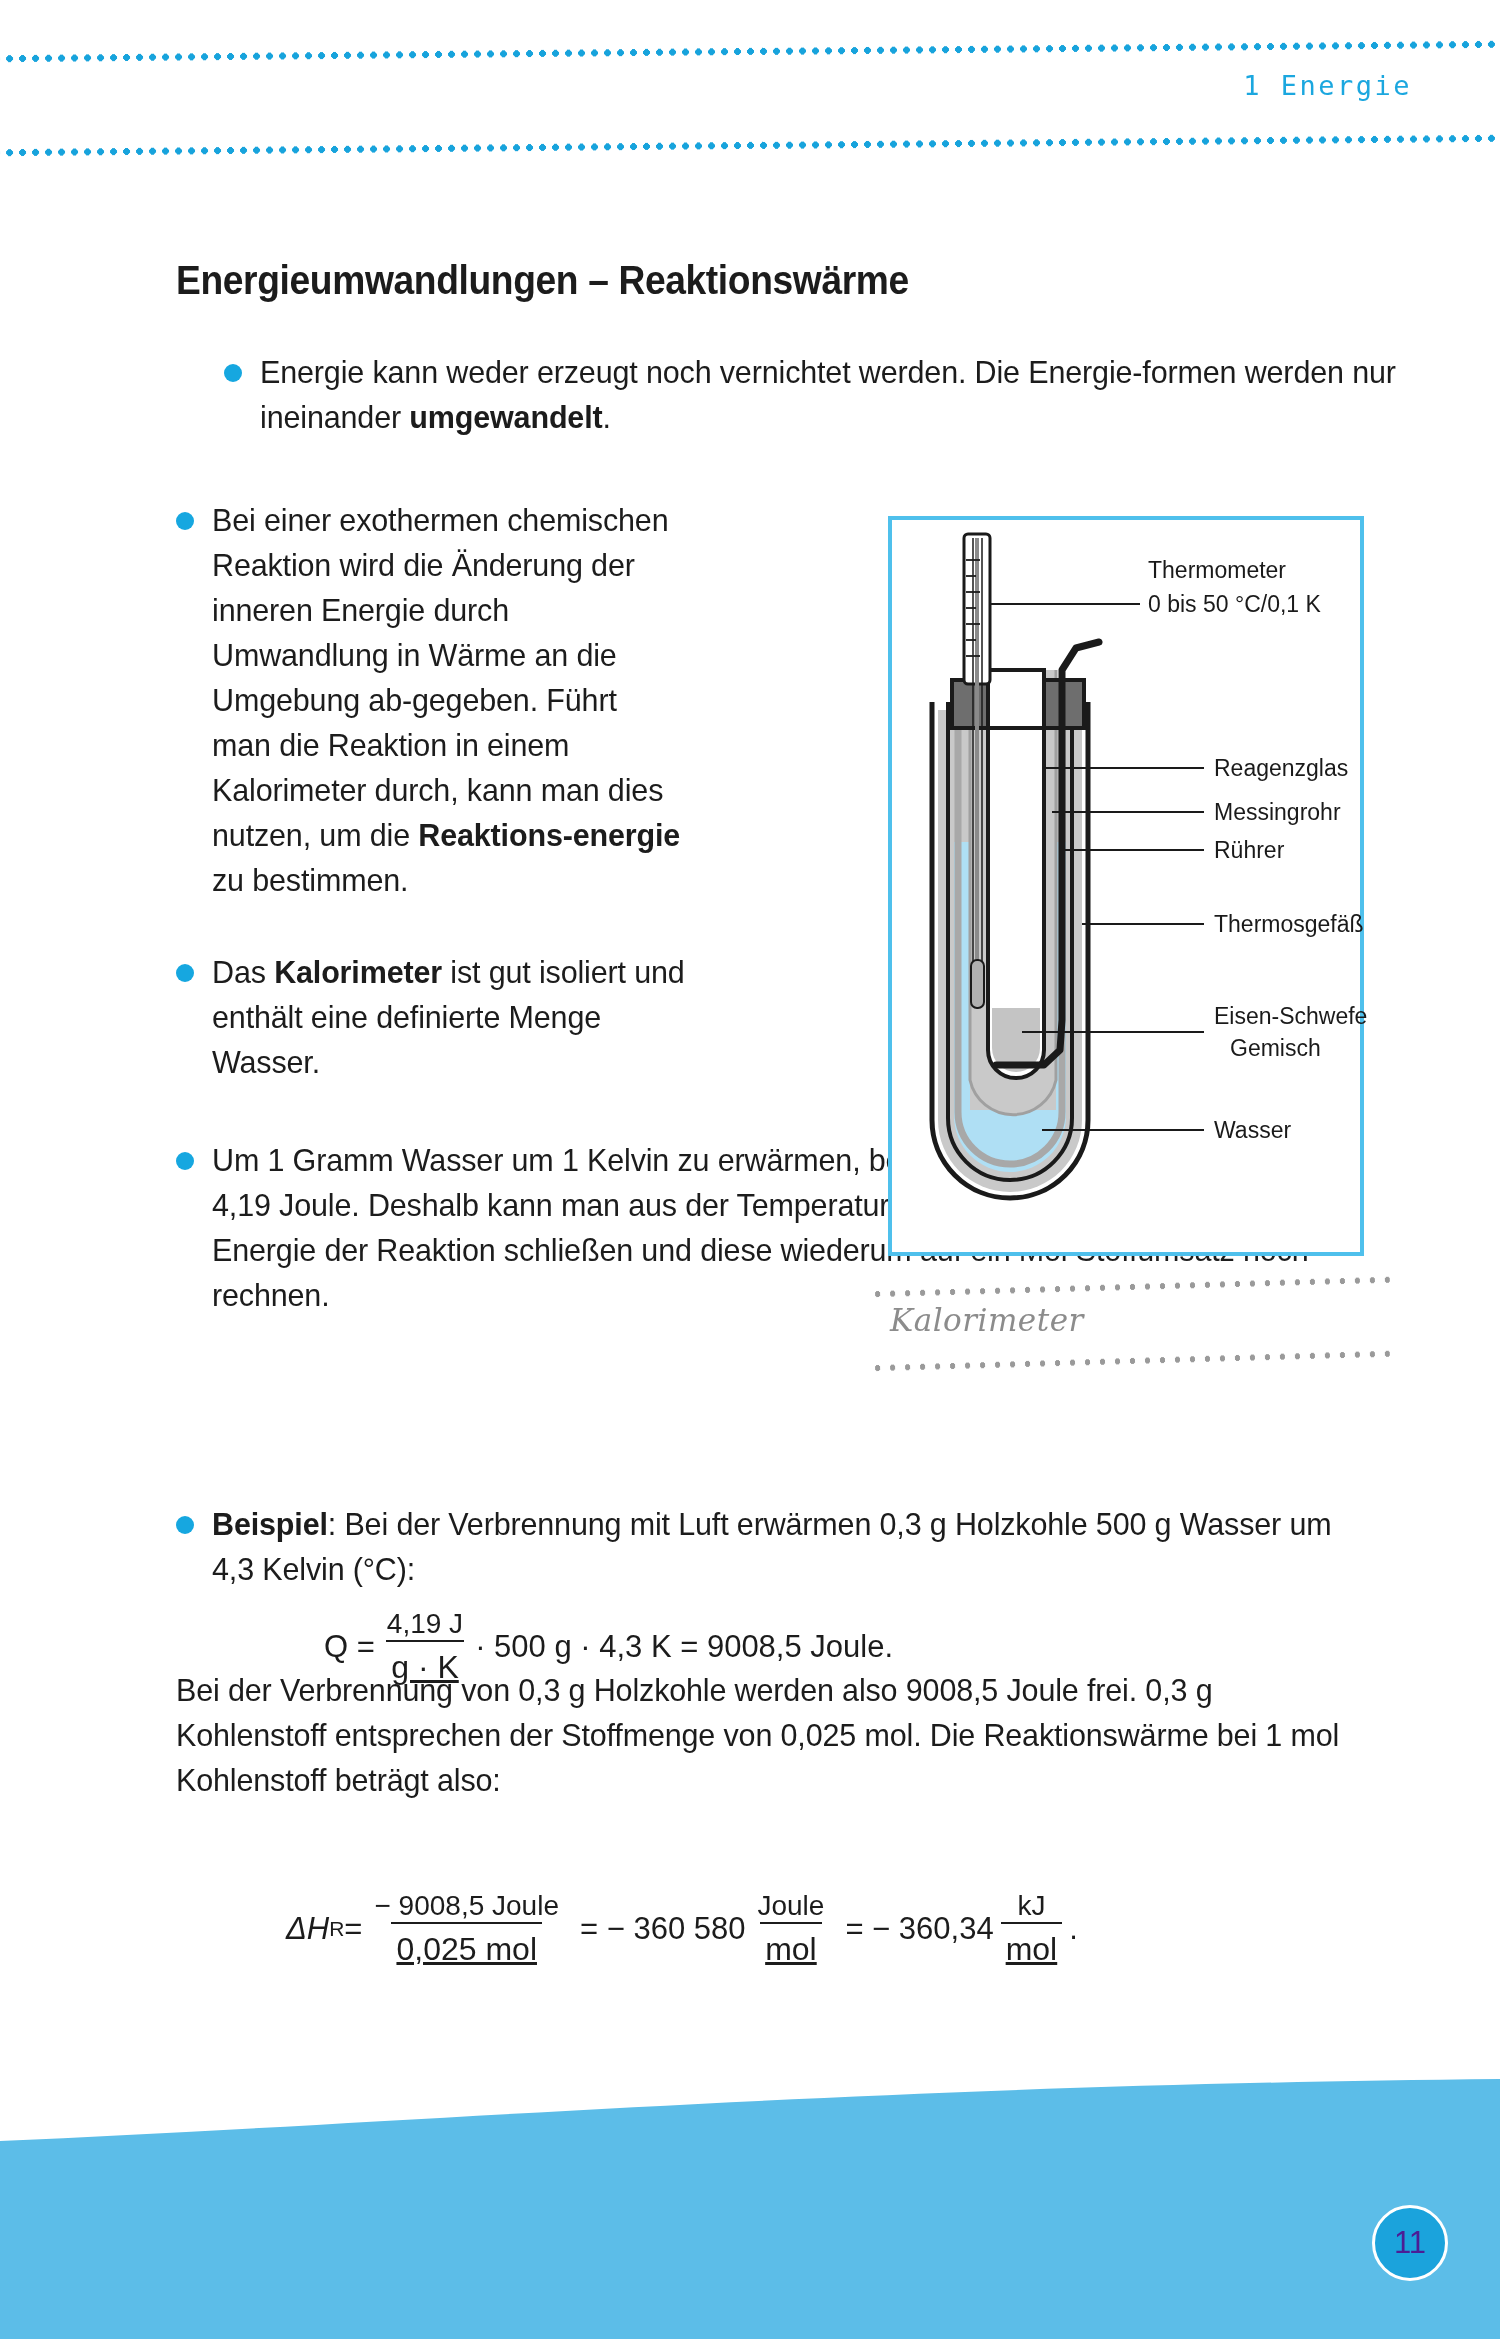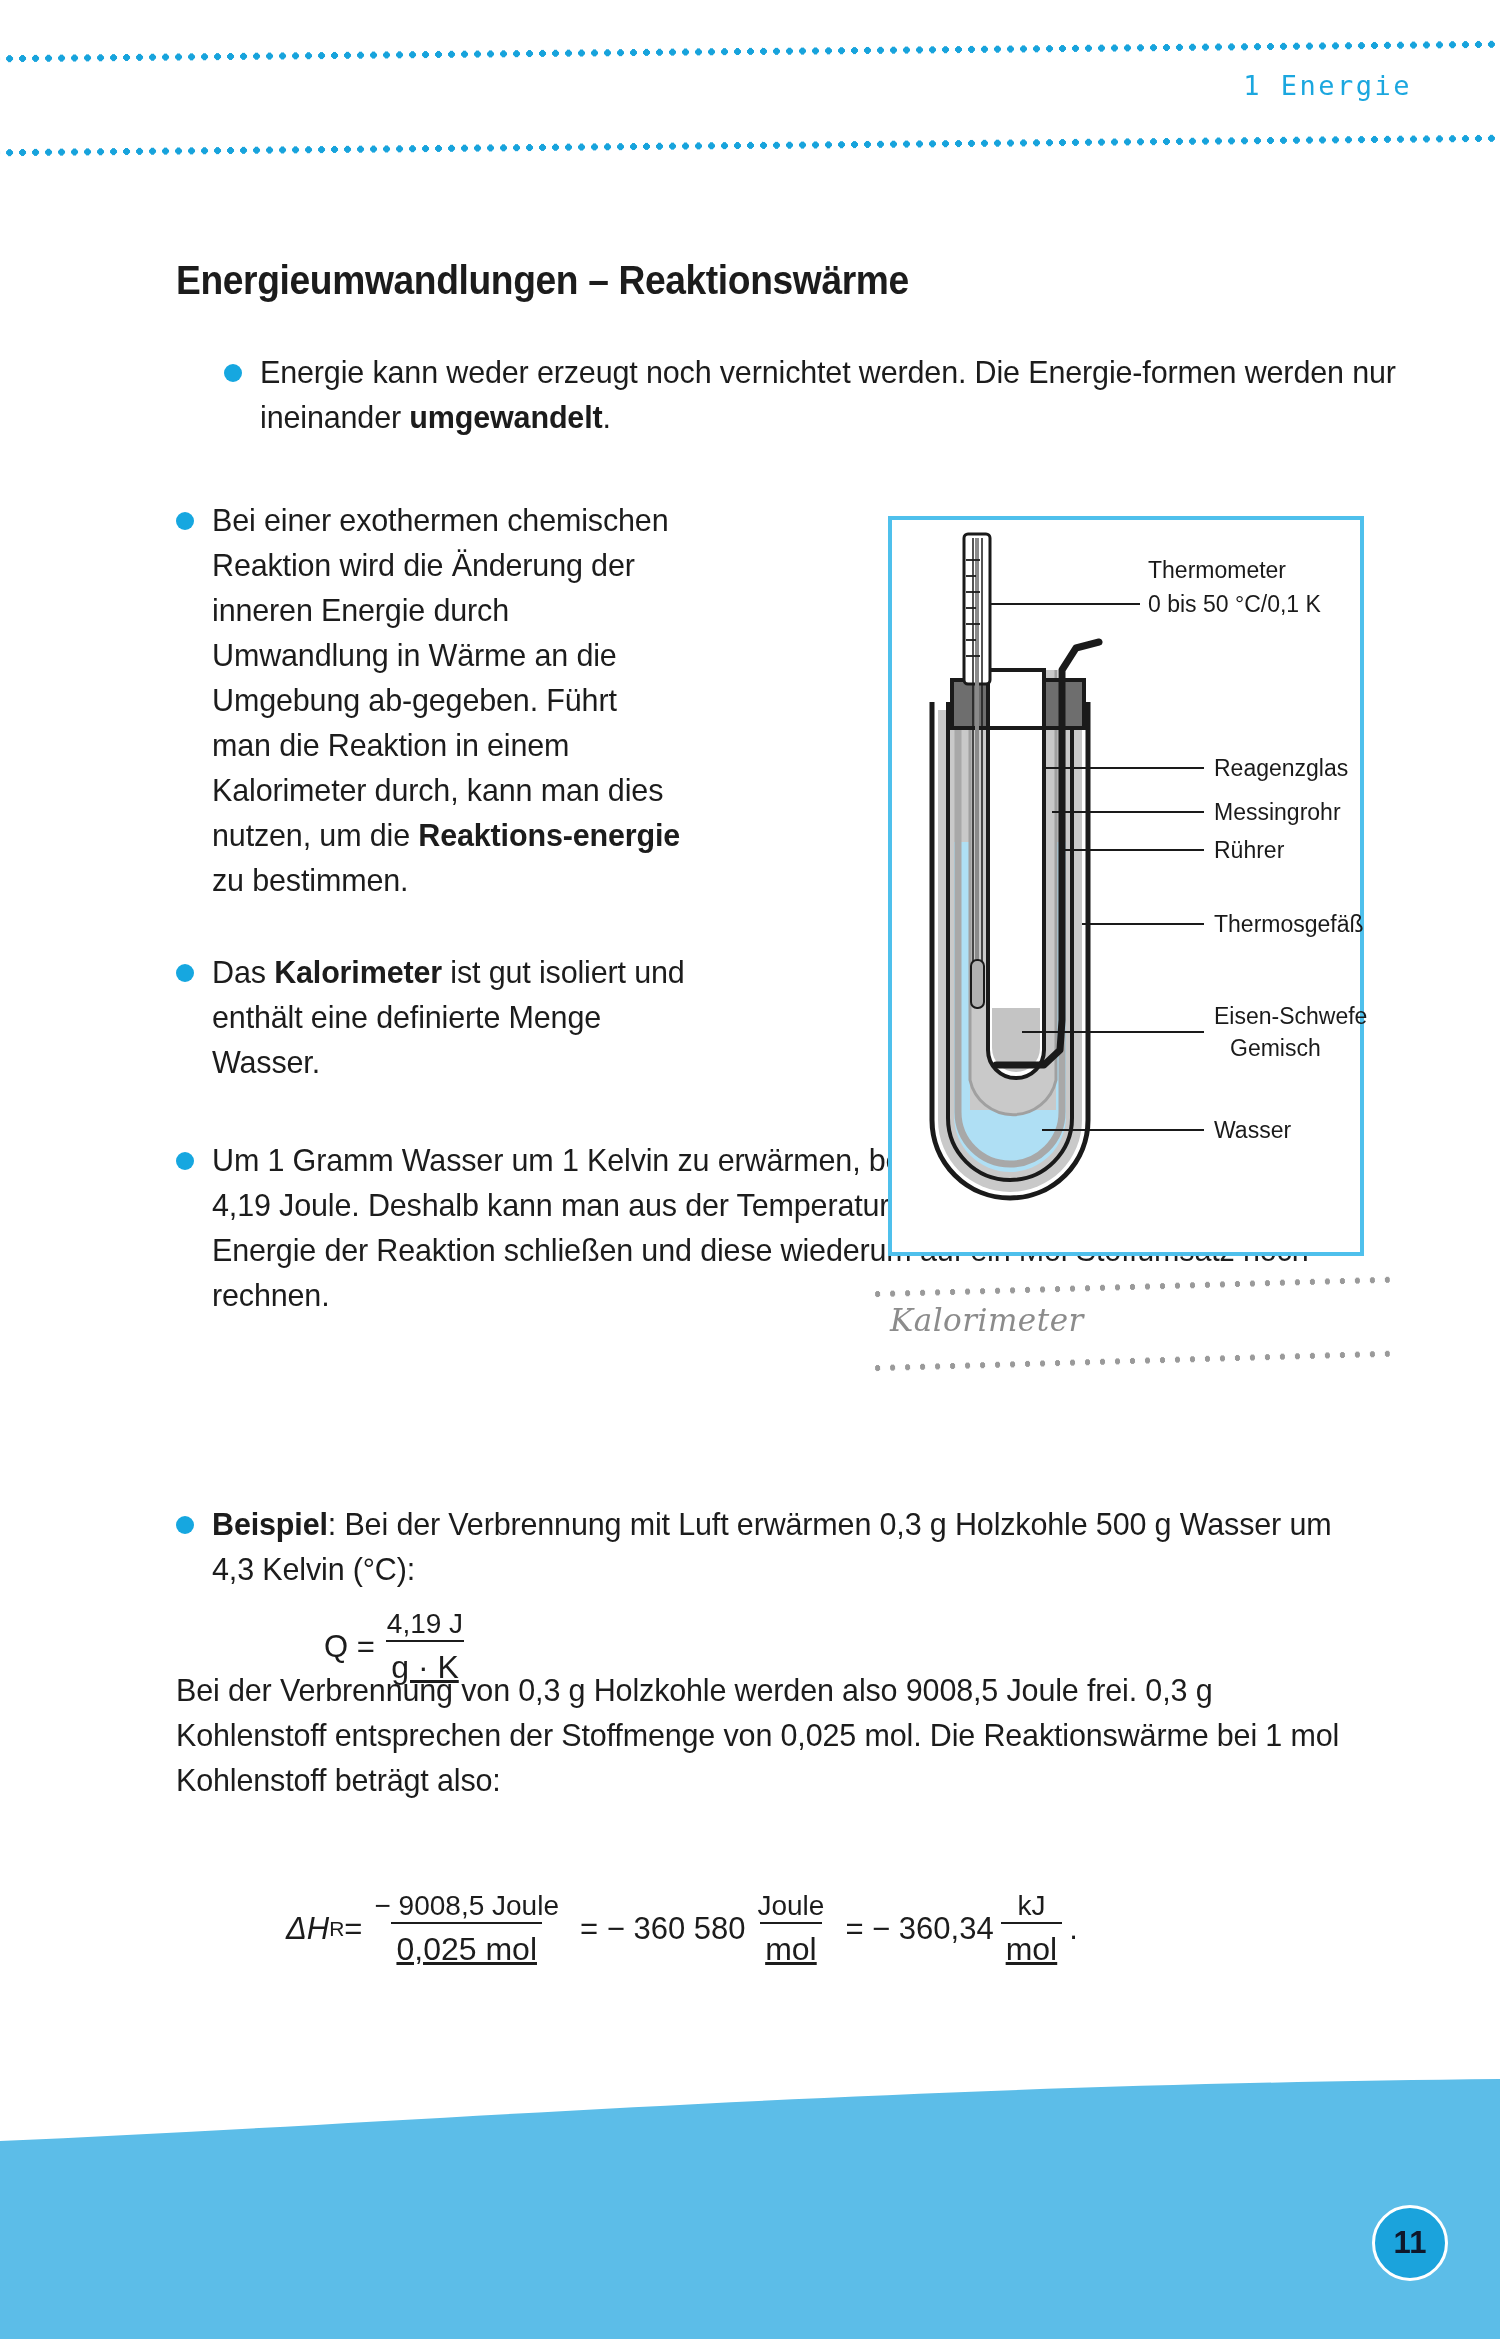--- a/index.html
+++ b/index.html
@@ -179,27 +179,26 @@
 
   .page-number {
     position: absolute;
     right: 52px;
     bottom: 58px;
     width: 76px;
     height: 76px;
     border-radius: 50%;
     background: #1BA3DC;
     border: 3px solid #ffffff;
-    color: #0f172a;
+    color: #4c1d95;
     font-size: 31px;
     display: flex;
     align-items: center;
     justify-content: center;
     font-family: "Liberation Sans", sans-serif;
-    font-weight: bold;
   }
 </style>
 </head>
 <body>
 
 <div class="page">
 
   <div class="header">
     <div class="header-rule top"></div>
     <div class="header-rule bottom"></div>
@@ -234,20 +233,21 @@
       <span class="bullet-dot"></span>
       <b>Beispiel</b><span>: Bei der Verbrennung mit Luft erwärmen 0,3 g Holzkohle 500 g Wasser um 4,3 Kelvin (°C):</span>
     </div>
 
     <div class="formula-row formula1">
       <span>Q =</span>
       <span class="frac">
         <span class="num">4,19 J</span>
         <span class="den">g · K</span>
       </span>
+      <span>· 500 g · 4,3 K = 9008,5 Joule.</span>
     </div>
 
     <div class="para p6">
       <span>Bei der Verbrennung von 0,3 g Holzkohle werden also 9008,5 Joule frei. 0,3 g Kohlenstoff entsprechen der Stoffmenge von 0,025 mol. Die Reaktionswärme bei 1 mol Kohlenstoff beträgt also:</span>
     </div>
 
     <div class="formula-row formula2">
       <span style="font-style:italic">ΔH</span>
         <sub style="font-size:21px">R</sub>
         <span> =</span>

